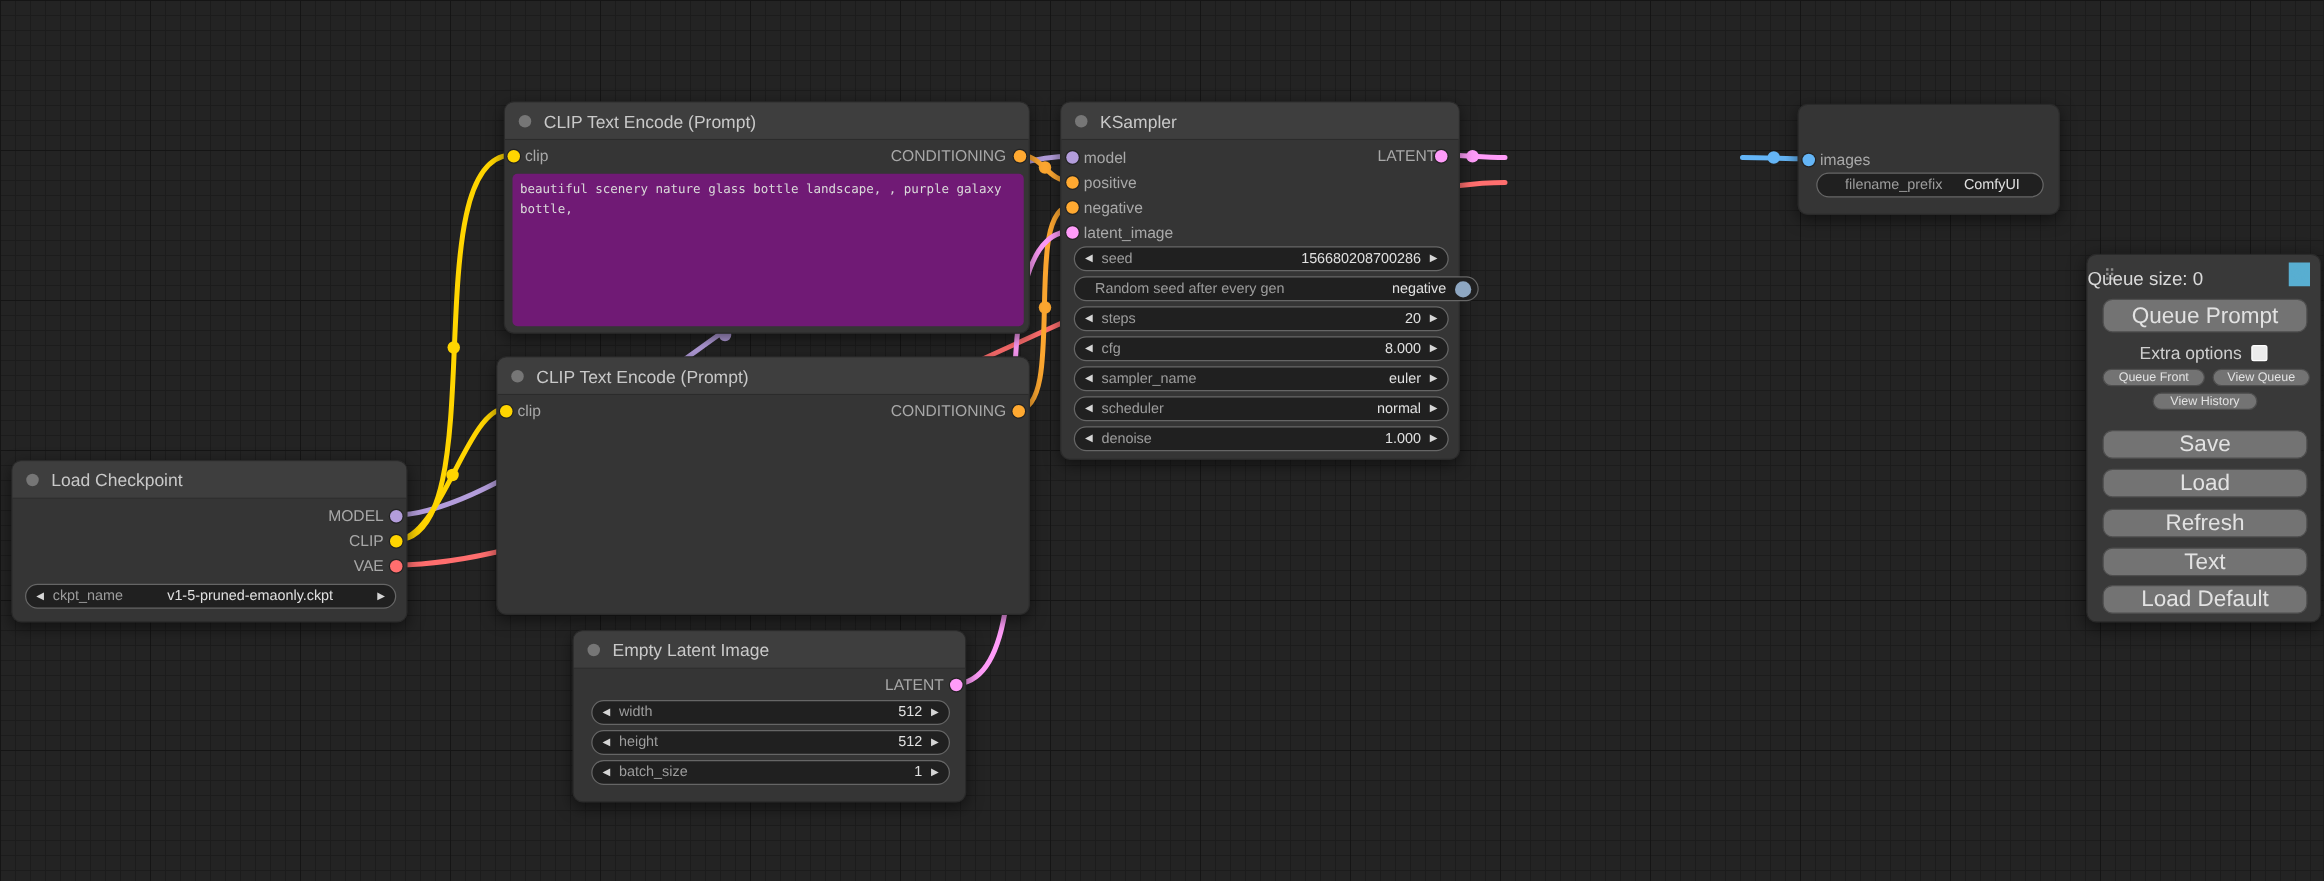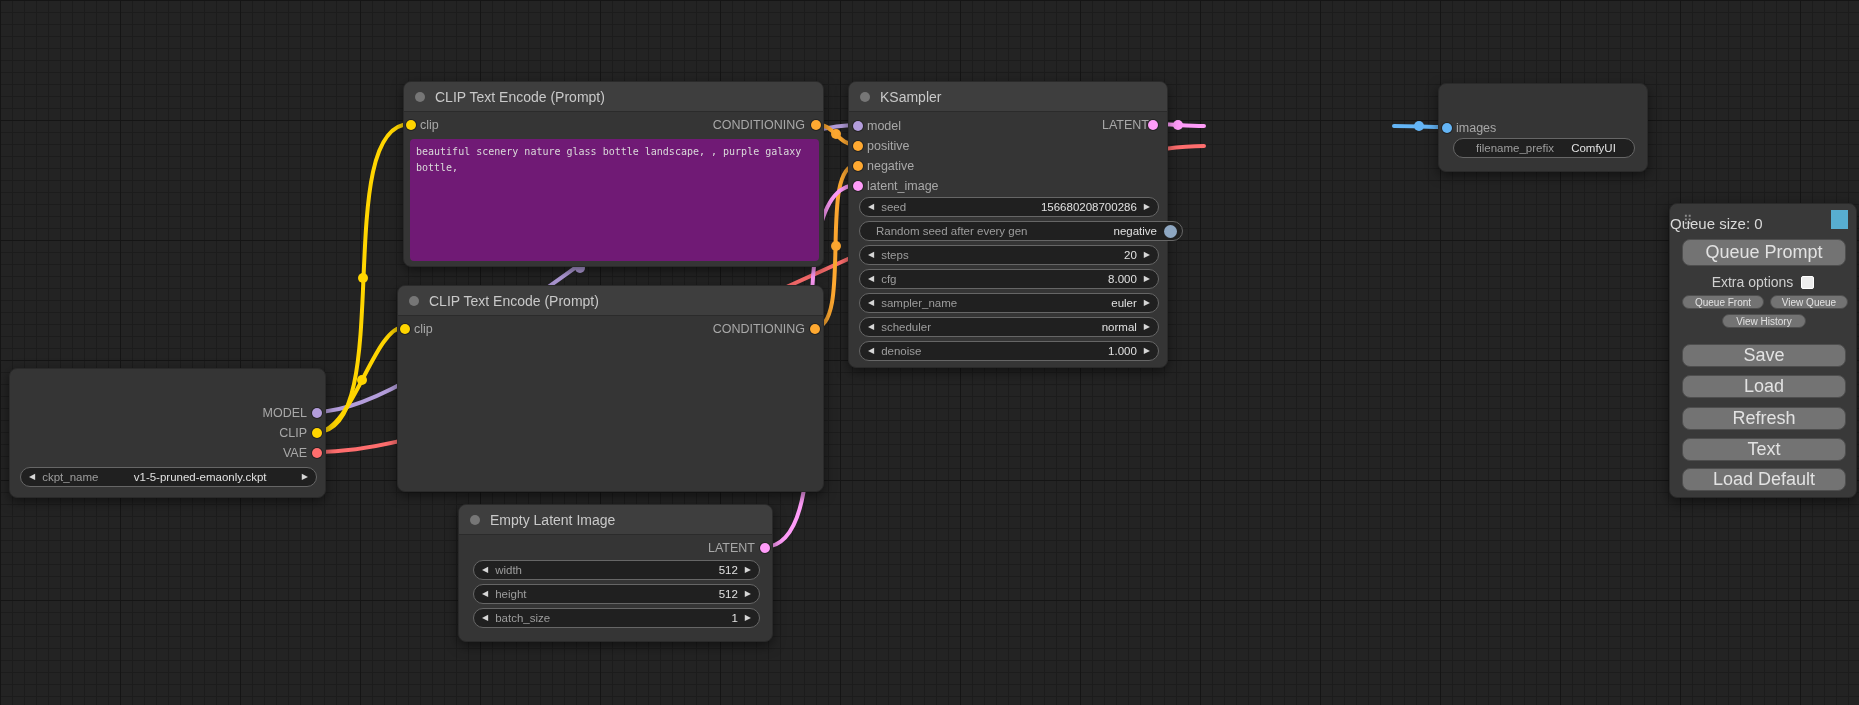--- a/index.html
+++ b/index.html
@@ -83,20 +83,24 @@
     <circle cx="362" cy="380" r="5" fill="#ffd500"></circle>
     <circle cx="760" cy="299" r="5" fill="#ff6e6e"></circle>
     <circle cx="836" cy="134" r="5" fill="#ffa931"></circle>
     <circle cx="836" cy="246" r="5" fill="#ffa931"></circle>
     <circle cx="811" cy="366" r="5" fill="#ff9cf9"></circle>
     <circle cx="1178" cy="125" r="5" fill="#ff9cf9"></circle>
     <circle cx="1419" cy="126" r="5" fill="#64b5f6"></circle>
   </svg>
 
   <div class="node" style="left:9px;top:368px;width:317px;height:130px">
+    <div class="ntitle">
+      <span class="tdot" style="background: rgb(118, 118, 118);"></span>
+      <span>Load Checkpoint</span>
+    </div>
     <div class="plabel out" style="right:18px;top:44px">MODEL</div>
     <div class="pdot" style="left: 302px; top: 39px; background: rgb(179, 157, 219);"></div>
     <div class="plabel out" style="right:18px;top:64px">CLIP</div>
     <div class="pdot" style="left: 302px; top: 59px; background: rgb(255, 213, 0);"></div>
     <div class="plabel out" style="right:18px;top:84px">VAE</div>
     <div class="pdot" style="left: 302px; top: 79px; background: rgb(255, 110, 110);"></div>
     <div class="widget" style="left:10px;top:98px;width:297px">
       <span class="arr">◀</span>
       <span class="w-label">ckpt_name</span>
       <span class="w-value center">v1-5-pruned-emaonly.ckpt</span>

